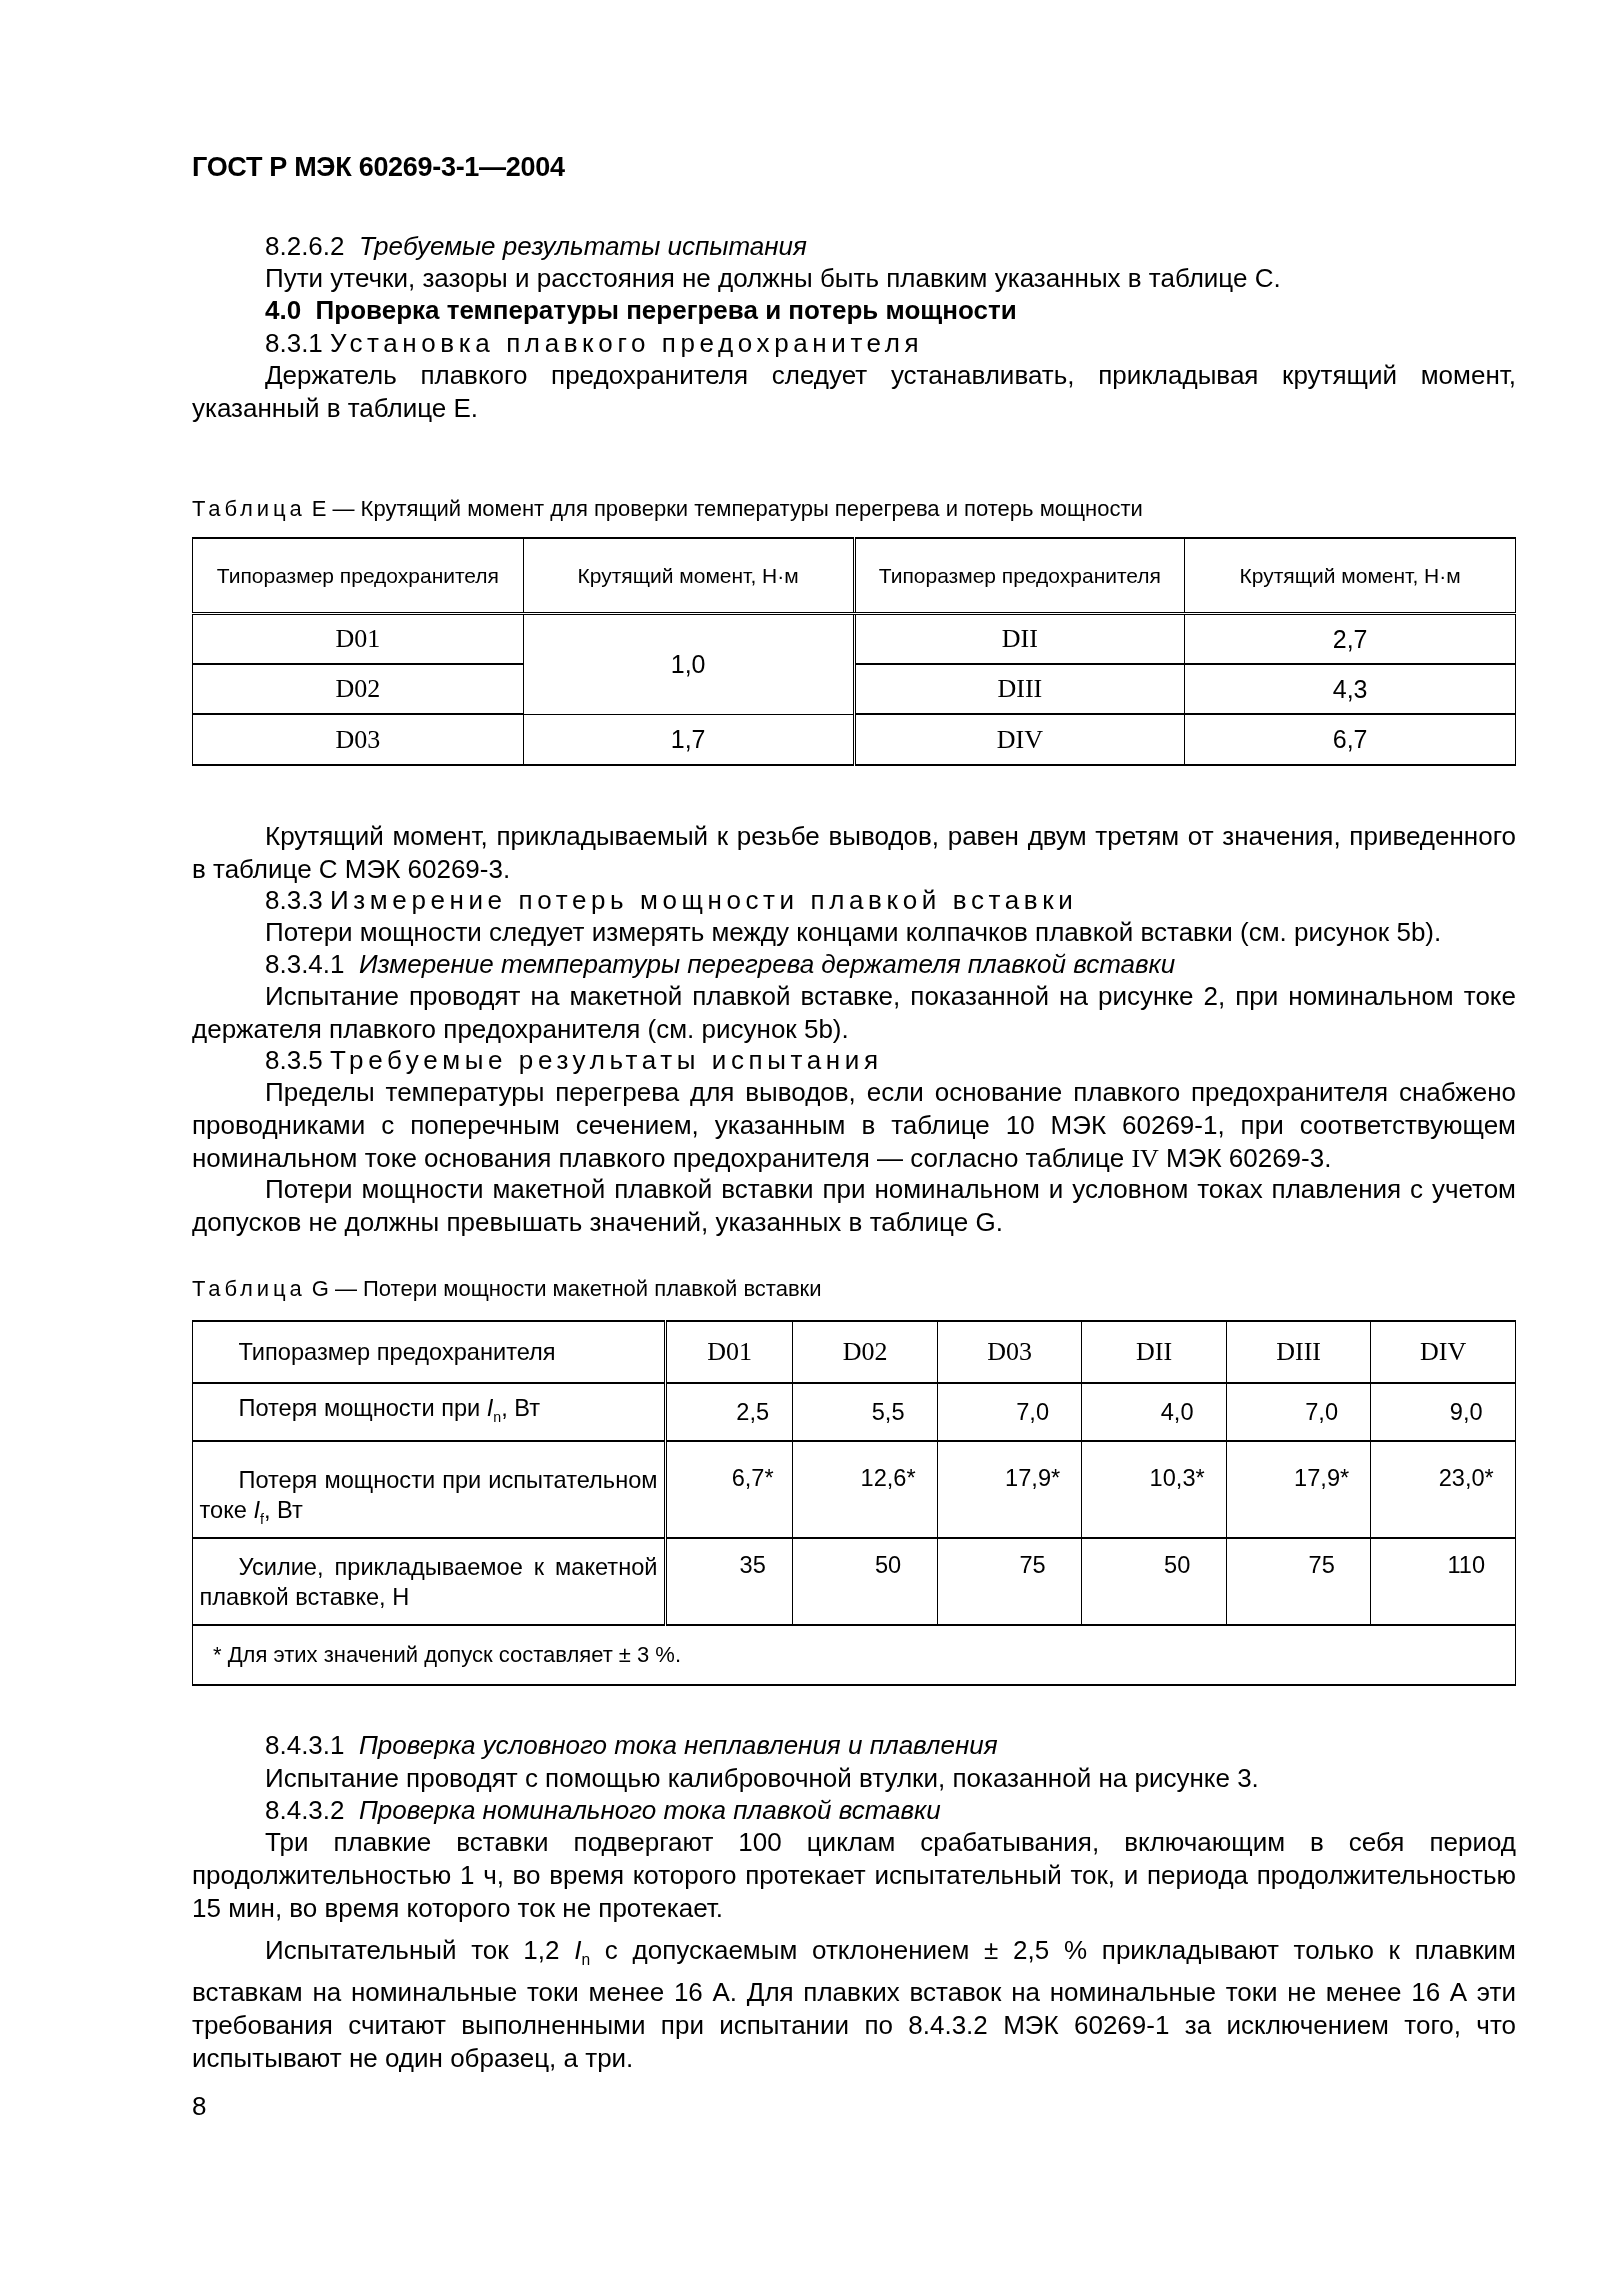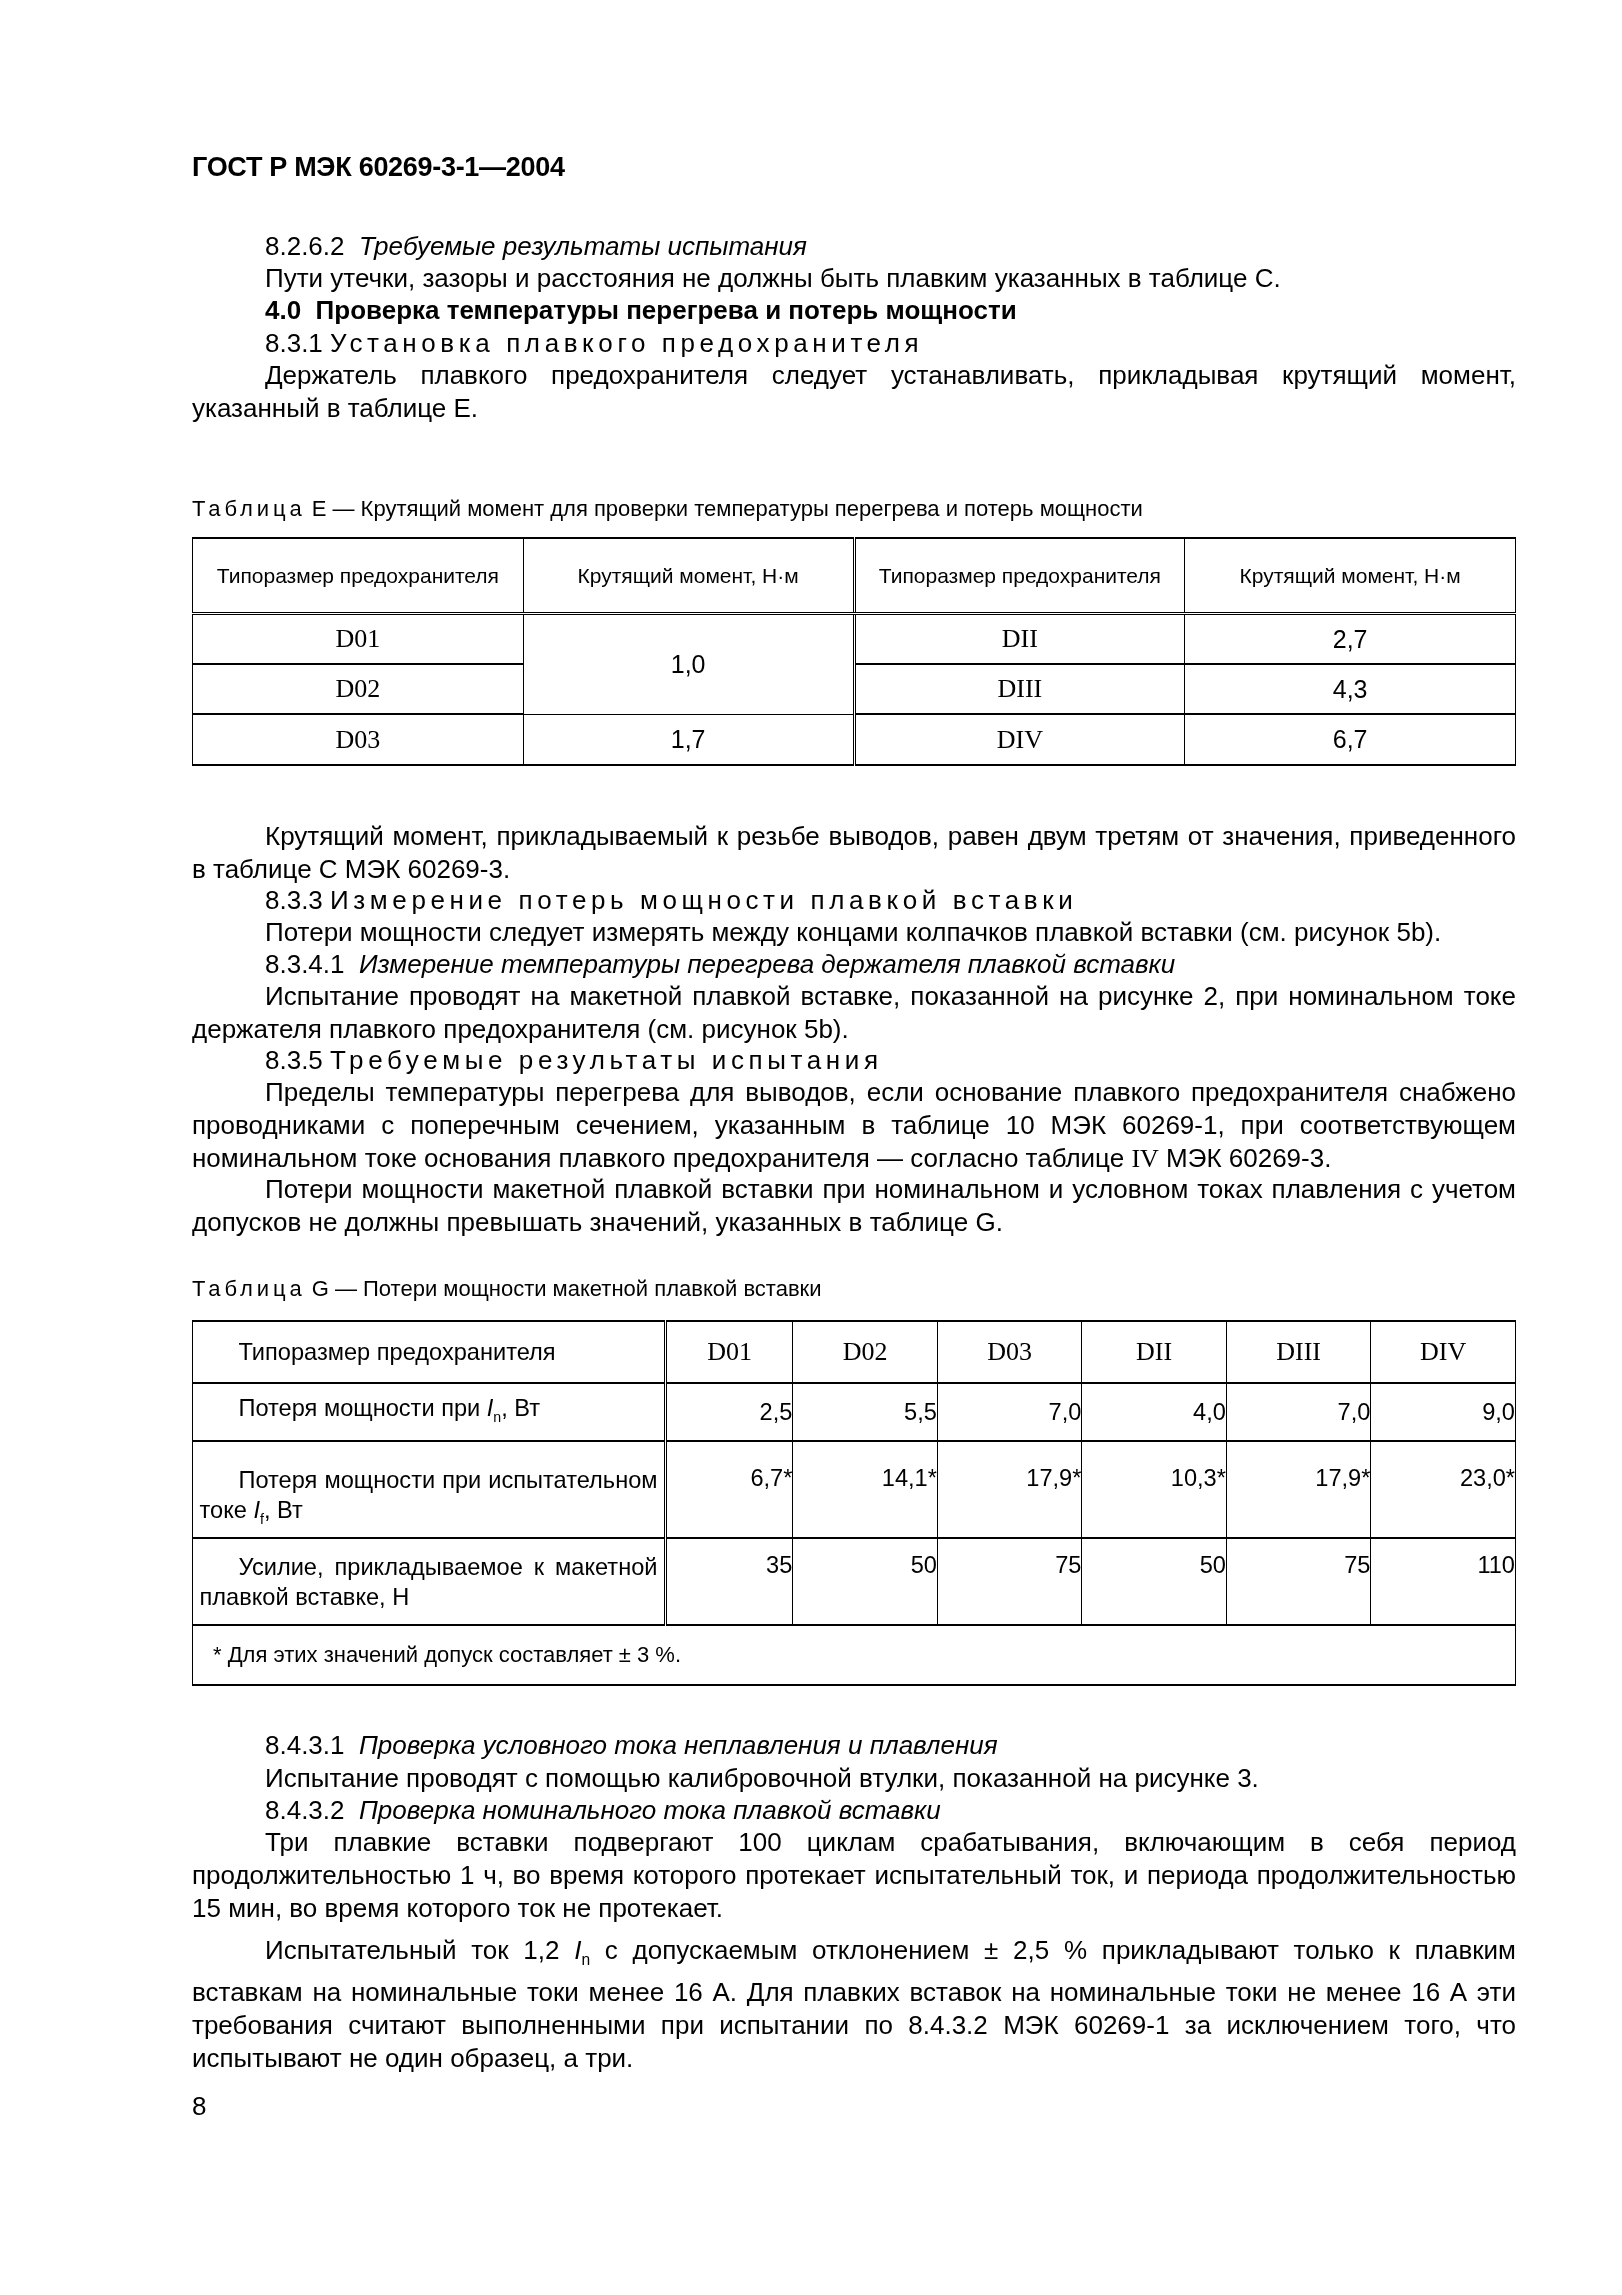--- a/index.html
+++ b/index.html
@@ -40,21 +40,21 @@
     .tE tr.mid td.tb { border-bottom: 2px solid #000; }
     .tE tr.first td.tb { border-bottom: 2px solid #000; }
 
     .tG { top: 1320px; width: 1324px; }
     .tG td { border: 1px solid #000; font-size: 23.6px; vertical-align: top; }
     .tG tr.hdr td { height: 58px; vertical-align: middle; border-top: 2.6px solid #000;
                     border-bottom: 2px solid #000; }
     .tG tr.hdr td.col { text-align: center; font-size: 26px; }
     .tG td.lbl { width: 458px; padding: 0 6.5px; text-align: justify; line-height: 30px; }
     .tG td.lbl span.in { display: inline-block; width: 39px; }
-    .tG td.val { padding: 13px 0 0 46px; text-align: right; }
+    .tG td.val { padding: 13px 0 0 46px; text-align: center; }
     .tG tr.r1 td { height: 56px; vertical-align: middle; border-bottom: 2px solid #000; }
     .tG tr.r1 td.val { padding-top: 0; }
     .tG tr.r2 td { height: 72px; border-bottom: 2px solid #000; padding-top: 23px; }
     .tG tr.r3 td { height: 72px; border-bottom: 2.6px solid #000; padding-top: 13px; }
     .tG td.dbl { border-left: 3.3px double #000; }
     .tG tr.note td { height: 56px; vertical-align: middle; border-bottom: 2.6px solid #000;
                      padding-left: 20px; font-size: 22px; }
     .pagenum { position: absolute; top: 2091px; left: 0; font-size: 26px; }
   </style>
 </head>
@@ -152,21 +152,21 @@
       <td class="val dbl">2,5</td>
       <td class="val">5,5</td>
       <td class="val">7,0</td>
       <td class="val">4,0</td>
       <td class="val">7,0</td>
       <td class="val">9,0</td>
     </tr>
     <tr class="r2">
       <td class="lbl"><span class="in"></span><span>Потеря мощности при испытательном токе </span><span class="sub"><span>I</span><sub>f</sub></span><span>, Вт</span></td>
       <td class="val dbl">6,7*</td>
-      <td class="val">14,1*</td>
+      <td class="val">12,6*</td>
       <td class="val">17,9*</td>
       <td class="val">10,3*</td>
       <td class="val">17,9*</td>
       <td class="val">23,0*</td>
     </tr>
     <tr class="r3">
       <td class="lbl"><span class="in"></span><span>Усилие, прикладываемое к макетной плавкой вставке, Н</span></td>
       <td class="val dbl">35</td>
       <td class="val">50</td>
       <td class="val">75</td>

